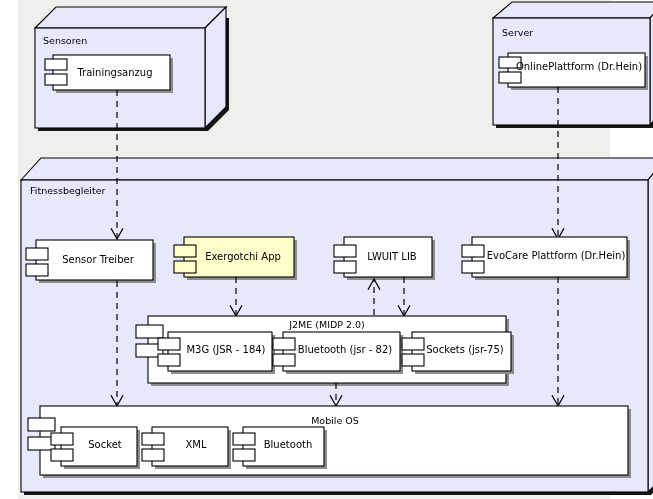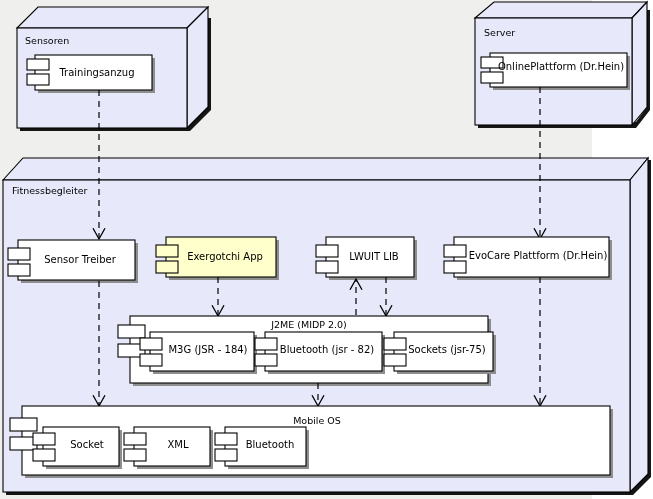--- a/index.html
+++ b/index.html
@@ -9,21 +9,21 @@
   }
   body {
     width: 653px;
     height: 499px;
     position: relative;
     overflow: hidden;
     font-family: "DejaVu Sans", sans-serif;
   }
   #diagram-root {
     position: absolute;
-    left: 0; top: 0;
+    left: 18px; top: 0;
     width: 592px;
     height: 499px;
     background: #efefed;
   }
   svg#canvas {
     position: absolute;
     left: 0; top: 0;
     width: 653px;
     height: 499px;
   }

